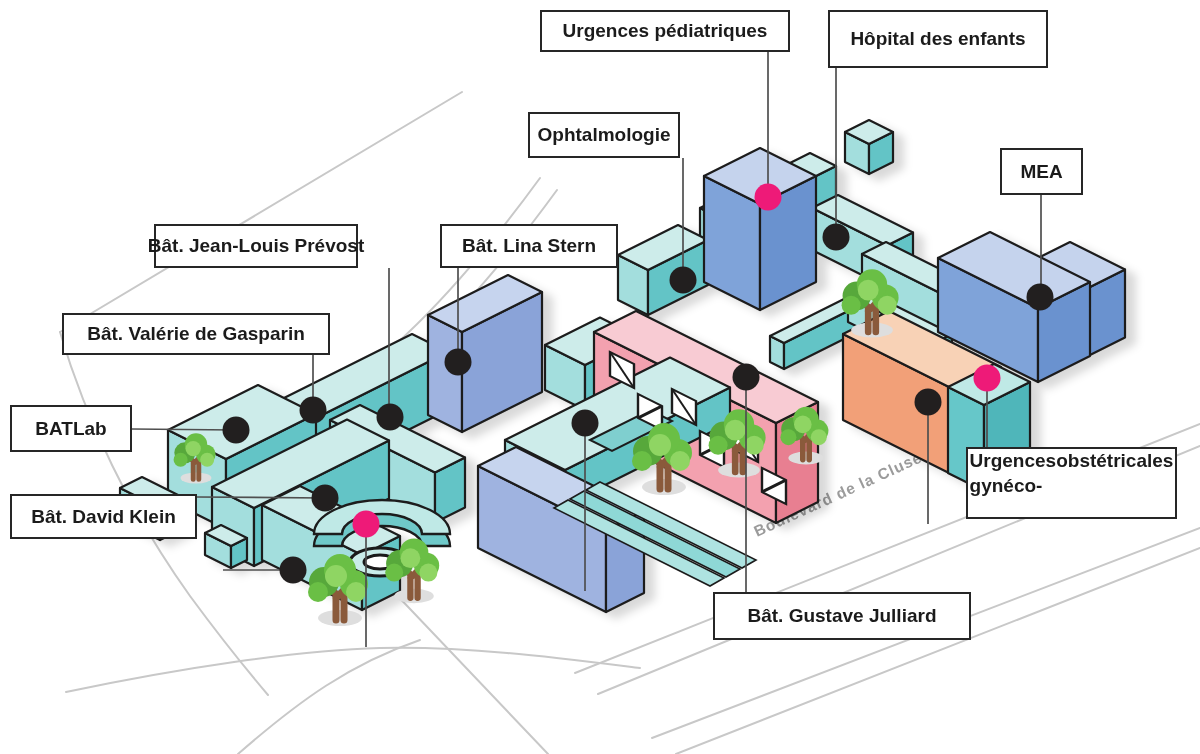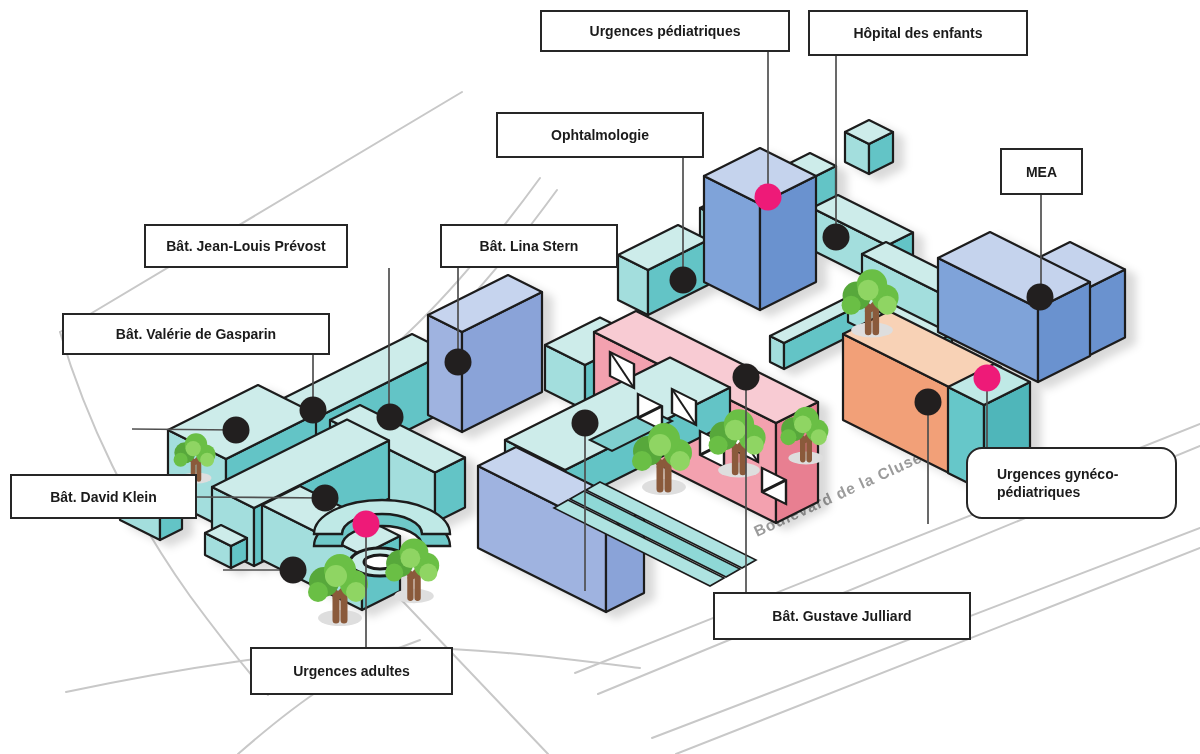--- a/index.html
+++ b/index.html
@@ -1,24 +1,24 @@
 <!DOCTYPE html>
 <html><head>
 <meta charset="utf-8">
 <style>
   html,body{margin:0;padding:0;background:#ffffff;}
   #stage{position:relative;width:1200px;height:754px;overflow:hidden;
          font-family:"Liberation Sans",sans-serif;background:#ffffff;}
   #mapsvg{position:absolute;left:0;top:0;}
   .map-label{position:absolute;background:#ffffff;border:2px solid #262626;
              display:flex;align-items:center;justify-content:center;
-             font-weight:bold;font-size:14px;color:#1b1b1b;
+             font-weight:bold;font-size:19px;color:#1b1b1b;
              box-sizing:border-box;white-space:nowrap;z-index:5;}
-  .map-label.two-line{flex-direction:column;align-items:flex-start;
-             justify-content:center;padding:0 29px;line-height:1.3;white-space:normal;border-radius:16px;}
+  .map-label.two-line{flex-direction:row;align-items:flex-start;
+             justify-content:center;padding:0 2px;line-height:1.3;white-space:normal;}
 </style>
 </head>
 <body>
 
 <div id="stage">
 
   <svg id="mapsvg" width="1200" height="754" viewBox="0 0 1200 754">
     <defs>
       <filter id="ds" x="-20%" y="-20%" width="150%" height="150%">
         <feDropShadow dx="10" dy="6" stdDeviation="4" flood-color="#000000" flood-opacity="0.15"></feDropShadow>
@@ -313,26 +313,26 @@
         <circle cx="293" cy="570" r="13.5" fill="#221f1f"></circle>
         <circle cx="366" cy="524" r="13.5" fill="#ee1a78"></circle>
         <circle cx="585" cy="423" r="13.5" fill="#221f1f"></circle>
         <circle cx="746" cy="377" r="13.5" fill="#221f1f"></circle>
         <circle cx="928" cy="402" r="13.5" fill="#221f1f"></circle>
         <circle cx="987" cy="378" r="13.5" fill="#ee1a78"></circle>
       </g>
   </svg>
 
   <div class="map-label" style="left:540px;top:10px;width:250px;height:42px">Urgences pédiatriques</div>
-  <div class="map-label" style="left:808px;top:10px;width:220px;height:46px">Hôpital des enfants</div>
-  <div class="map-label" style="left:496px;top:112px;width:208px;height:46px">Ophtalmologie</div>
+  <div class="map-label" style="left:828px;top:10px;width:220px;height:58px">Hôpital des enfants</div>
+  <div class="map-label" style="left:528px;top:112px;width:152px;height:46px">Ophtalmologie</div>
   <div class="map-label" style="left:1000px;top:148px;width:83px;height:47px">MEA</div>
-  <div class="map-label" style="left:144px;top:224px;width:204px;height:44px">Bât. Jean-Louis Prévost</div>
+  <div class="map-label" style="left:154px;top:224px;width:204px;height:44px">Bât. Jean-Louis Prévost</div>
   <div class="map-label" style="left:440px;top:224px;width:178px;height:44px">Bât. Lina Stern</div>
   <div class="map-label" style="left:62px;top:313px;width:268px;height:42px">Bât. Valérie de Gasparin</div>
-  <div class="map-label" style="left:10px;top:474px;width:187px;height:45px">Bât. David Klein</div>
-  <div class="map-label" style="left:250px;top:647px;width:203px;height:48px">Urgences adultes</div>
+  <div class="map-label" style="left:10px;top:405px;width:122px;height:47px">BATLab</div>
+  <div class="map-label" style="left:10px;top:494px;width:187px;height:45px">Bât. David Klein</div>
   <div class="map-label" style="left:713px;top:592px;width:258px;height:48px">Bât. Gustave Julliard</div>
   <div class="map-label two-line" style="left:966px;top:447px;width:211px;height:72px">
     <span>Urgences gynéco-</span>
-    <span>pédiatriques</span>
+    <span>obstétricales</span>
   </div>
 </div>
 
 </body></html>

